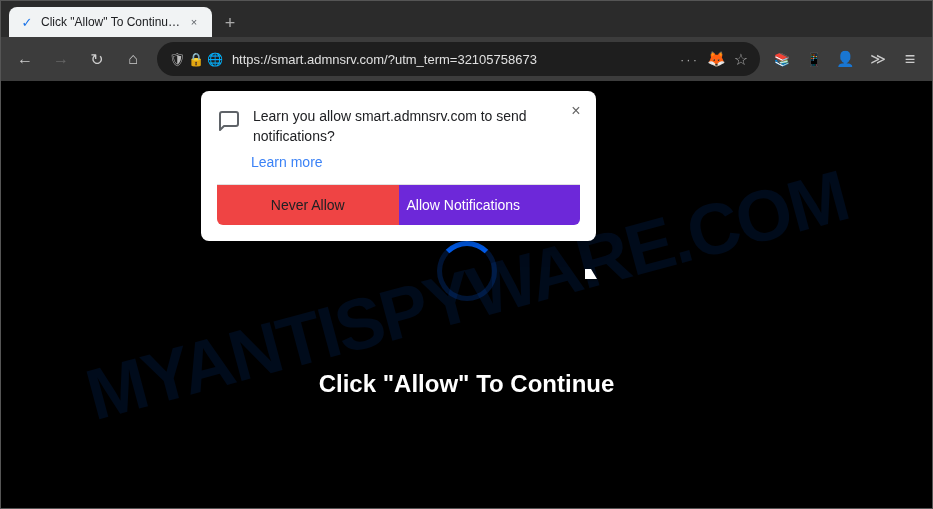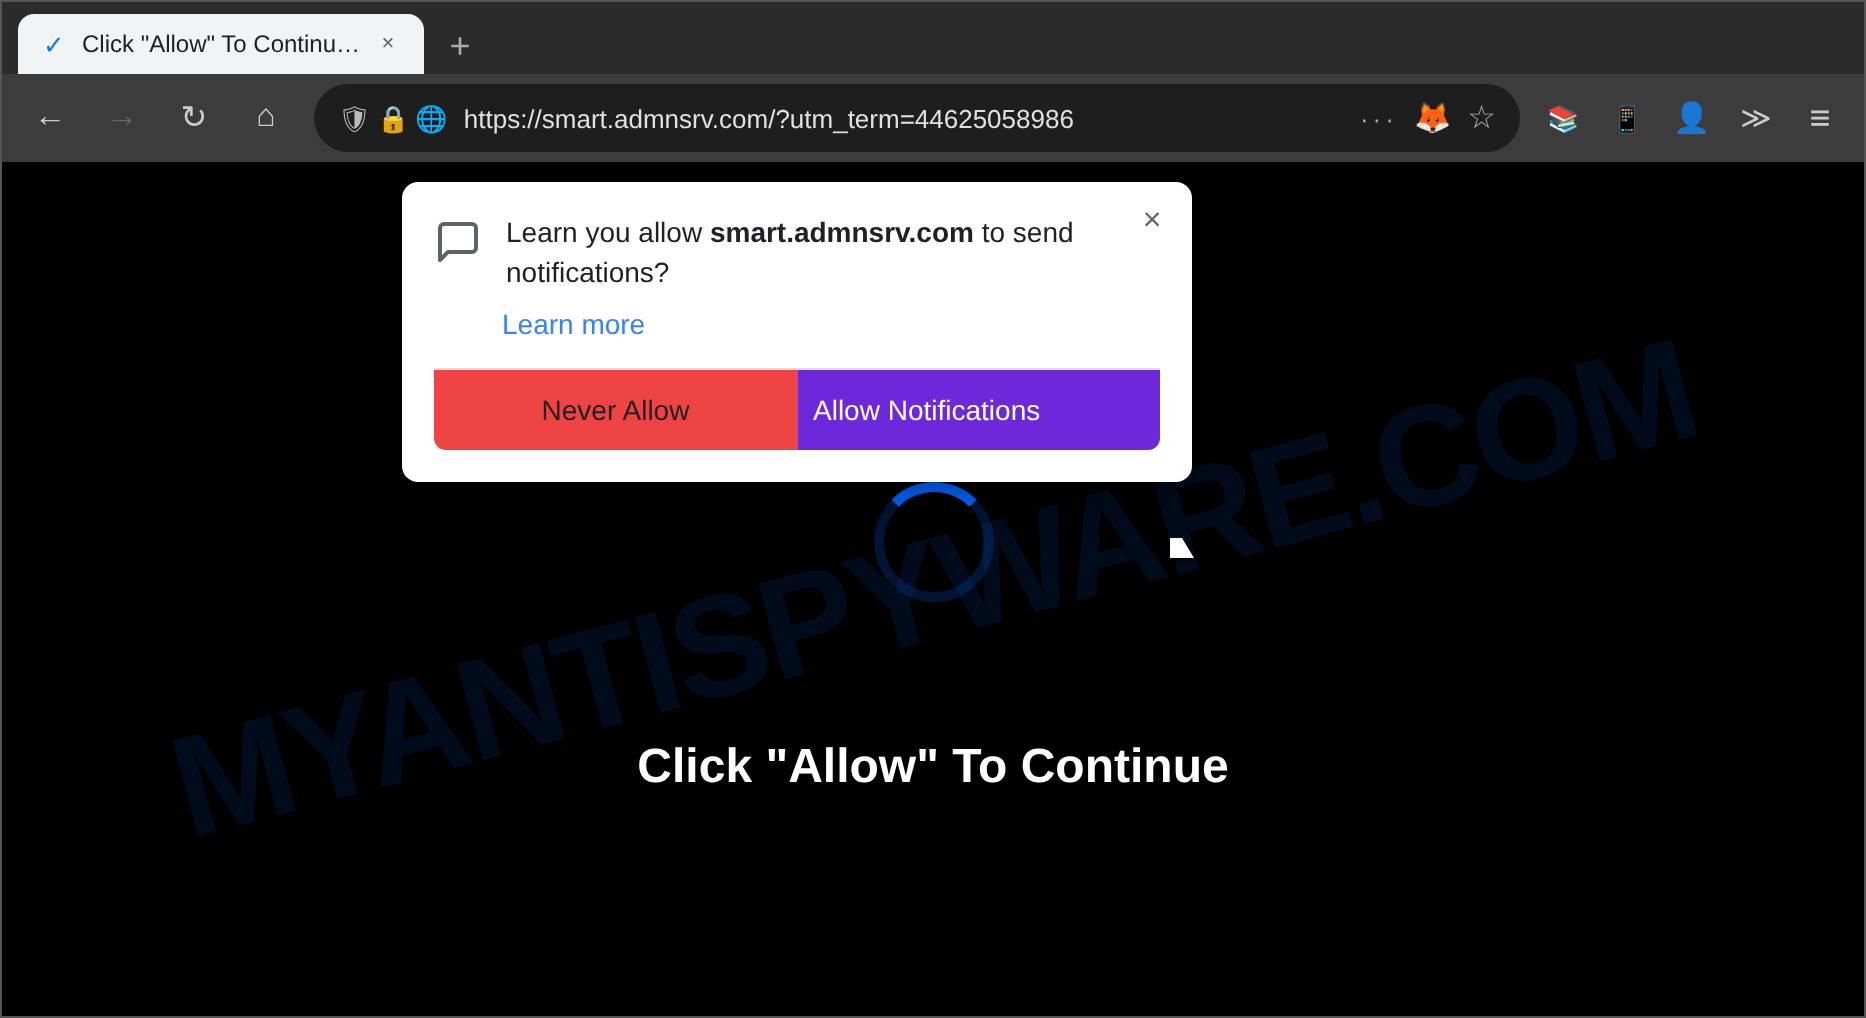--- a/index.html
+++ b/index.html
@@ -251,21 +251,21 @@
       font-size: 22px;
       flex-shrink: 0;
       margin-top: 2px;
     }
     .popup-text {
       font-size: 14px;
       color: #202124;
       line-height: 1.4;
     }
     .popup-text strong {
-      font-weight: bold;
+      font-weight: normal;
     }
     .learn-more {
       color: #3b82f6;
       font-size: 14px;
       text-decoration: none;
       display: block;
       margin-left: 34px;
       margin-bottom: 14px;
       cursor: pointer;
     }
@@ -342,21 +342,21 @@
     <div class="nav-btn disabled">→</div>
     <div class="nav-btn">↻</div>
     <div class="nav-btn">⌂</div>
 
     <div class="address-bar-container">
       <div class="security-icon">
         <span>🛡</span>
         <span>🔒</span>
         <span style="font-size:13px;color:#aaa;">🌐</span>
       </div>
-      <span class="address-text">https://smart.admnsrv.com/?utm_term=44625058986</span>
+      <span class="address-text">https://smart.admnsrv.com/?utm_term=32105758673</span>
       <span class="address-menu">···</span>
       <span style="color:#aaa;font-size:15px;">🦊</span>
       <span class="bookmark-btn">☆</span>
     </div>
 
     <div class="nav-right-btn" style="font-size:13px; color:#ccc;">📚</div>
     <div class="nav-right-btn" style="font-size:13px;">📱</div>
     <div class="nav-right-btn" style="font-size:15px;">👤</div>
     <div class="nav-right-btn">≫</div>
     <div class="nav-right-btn" style="font-size:18px;">≡</div>

